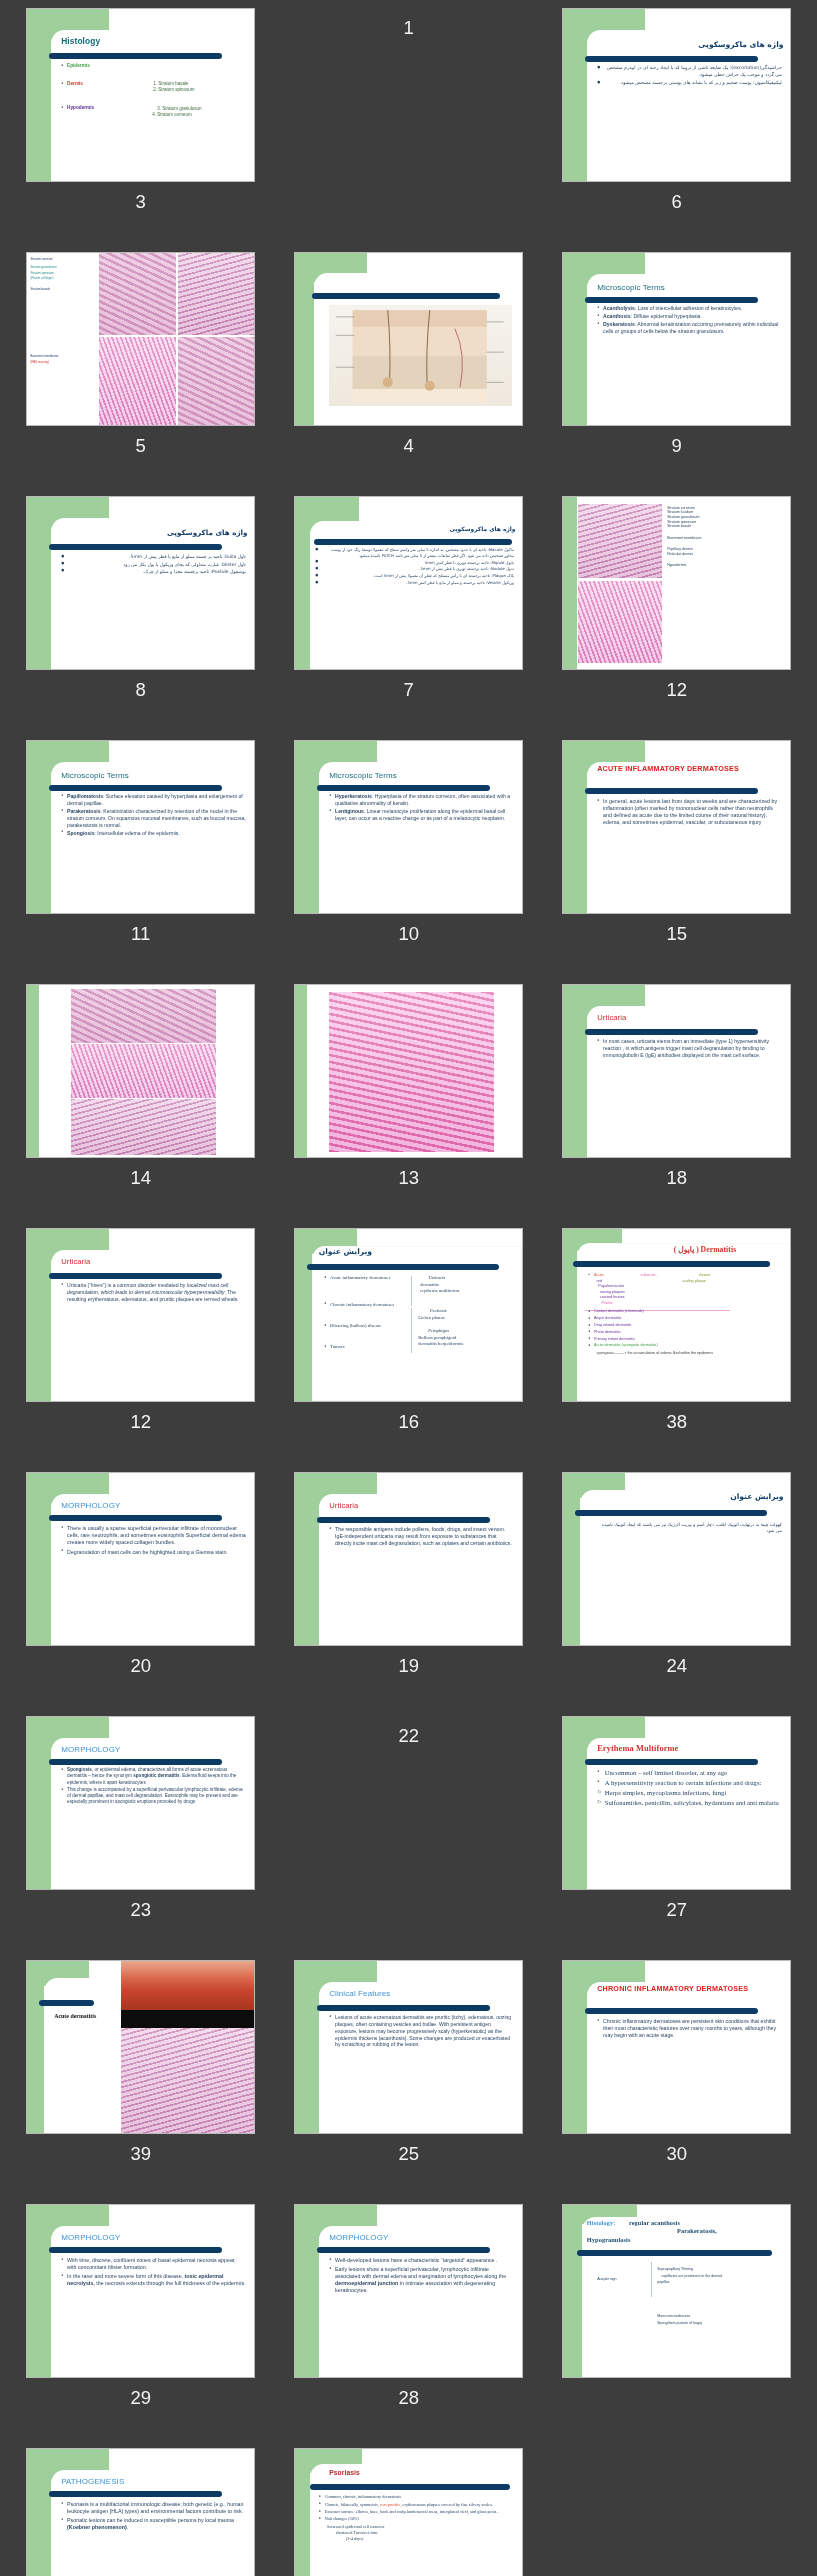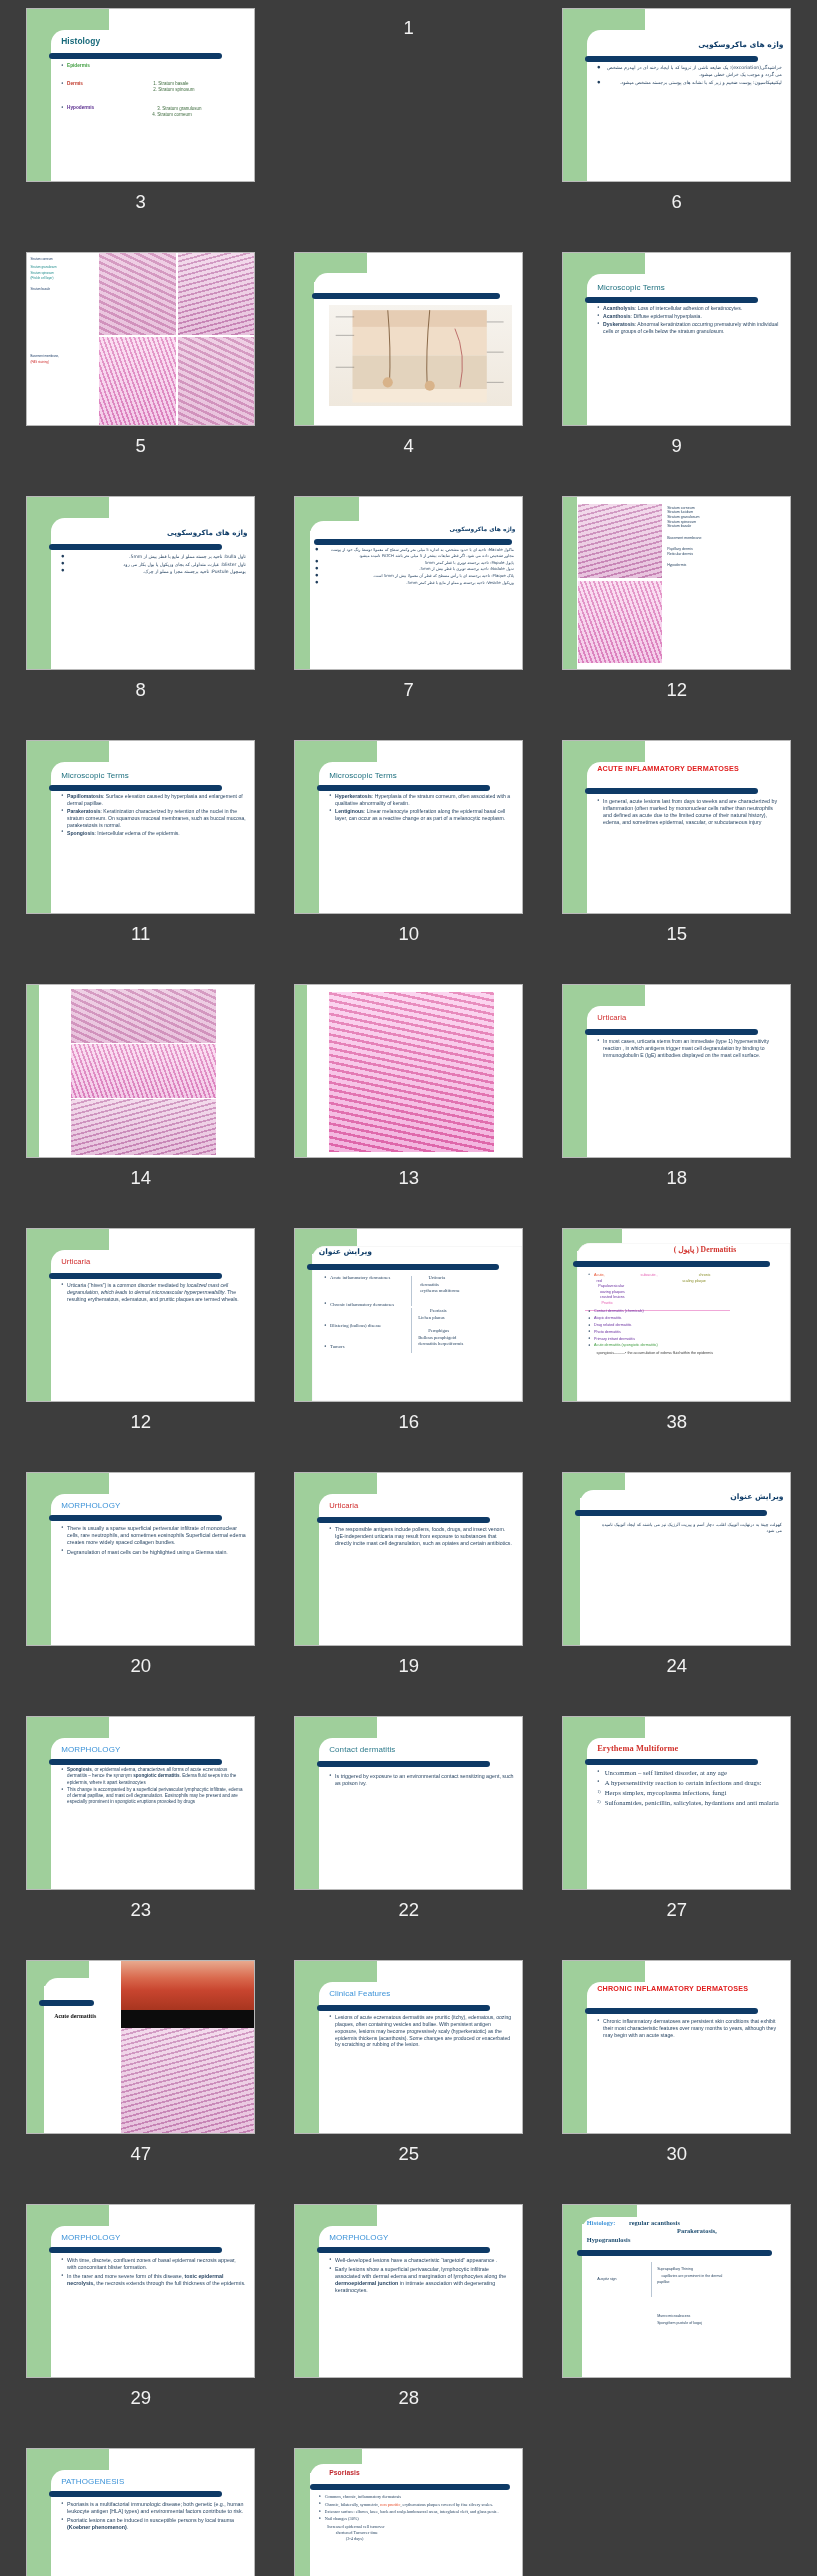--- a/index.html
+++ b/index.html
@@ -607,32 +607,20 @@
         <ul>
           <li><b>Spongiosis</b><span>, or epidermal edema, characterizes all forms of acute eczematous dermatitis – hence the synonym </span><b>spongiotic dermatitis</b><span>. Edema fluid seeps into the epidermis, where it apart keratinocytes</span></li>
           <li style="margin-top:1.7px"><span>This change is accompanied by a superficial perivascular lymphocytic infiltrate, edema of dermal papillae, and mast cell degranulation. Eosinophils may be present and are especially prominent in spongiotic eruptions provoked by drugs</span></li>
         </ul>
       </div>
     </div>
     <div class="caption">23</div>
   </div>
 
   <div class="cell">
-    <div class="slide">
-      <div class="greenblock"></div>
-      <div class="greenbar"></div>
-      <div class="roundcard"></div>
-      <div class="s-title teal" style="top:28px;font-size:8px;color:#2e7b8c">Contact dermatitis</div>
-      <div class="rule" style="top:44px"></div>
-      <div class="s-body" style="top:56px;font-size:5.3px">
-        <ul>
-          <li>Is triggered by exposure to an environmental contact sensitizing agent, such as poison ivy.</li>
-        </ul>
-      </div>
-    </div>
     <div class="caption">22</div>
   </div>
 
   <div class="cell">
     <div class="slide">
       <div class="greenblock"></div>
       <div class="greenbar"></div>
       <div class="roundcard"></div>
       <div class="s-title serif" style="top:27px;font-size:8.4px;font-weight:bold">Erythema Multiforme</div>
       <div class="rule" style="top:42px"></div>
@@ -658,21 +646,21 @@
     <div class="slide">
       <div class="greenblock" style="width:62px;height:25px"></div>
       <div class="greenbar" style="width:17px"></div>
       <div class="roundcard" style="left:17px;top:17px"></div>
       <div class="img-ph skinphoto" style="left:94px;top:0;width:135px;height:49px"></div>
       <div class="img-ph blackband" style="left:94px;top:49px;width:135px;height:18.5px"></div>
       <div class="img-ph micro2" style="left:94px;top:67px;width:135px;height:107px"></div>
       <div class="rule" style="left:11.8px;right:160px;top:39px"></div>
       <div class="acute-lbl" style="left:27px;top:52px">Acute dermatitis</div>
     </div>
-    <div class="caption">47</div>
+    <div class="caption">39</div>
   </div>
 
   <div class="cell">
     <div class="slide">
       <div class="greenblock"></div>
       <div class="greenbar"></div>
       <div class="roundcard"></div>
       <div class="s-title blue" style="top:28px;font-size:8px">Clinical Features</div>
       <div class="rule" style="top:44px"></div>
       <div class="s-body" style="top:53px;font-size:5.1px">

